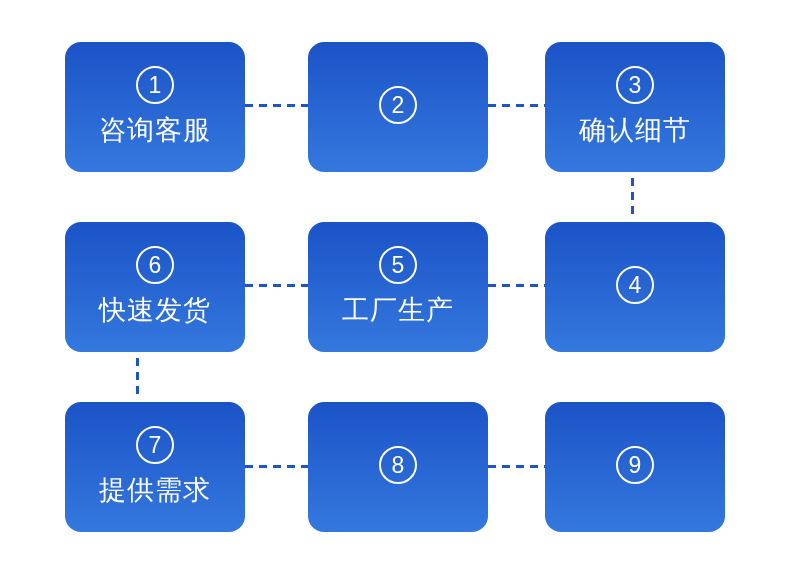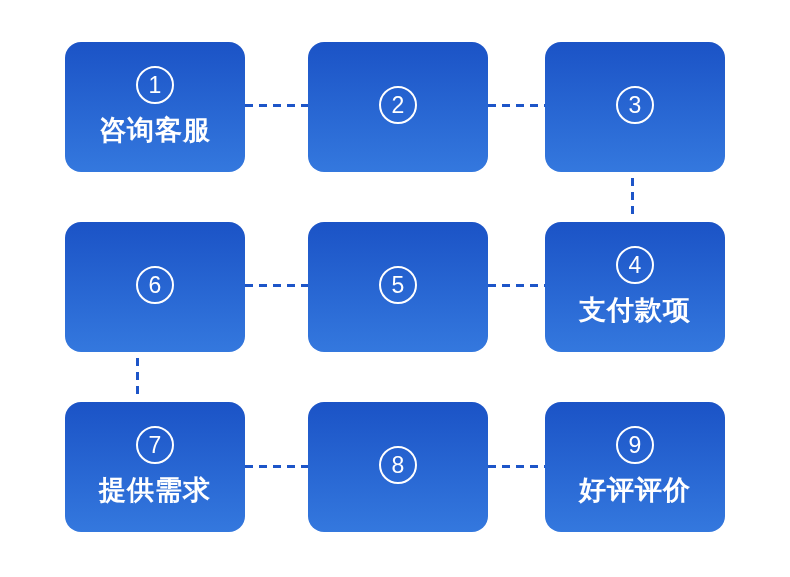--- a/index.html
+++ b/index.html
@@ -41,21 +41,21 @@
     border-radius: 50%;
     display: flex;
     align-items: center;
     justify-content: center;
     font-size: 23px;
     font-weight: 400;
     line-height: 1;
   }
   .step-label {
     font-size: 27px;
-    font-weight: 700;
+    font-weight: 400;
     letter-spacing: 1px;
     line-height: 1;
     white-space: nowrap;
   }
   .connector { position: absolute; }
   .connector.h {
     height: 3px;
     background: repeating-linear-gradient(90deg, var(--connector) 0 8px, transparent 8px 14px);
   }
   .connector.v {
@@ -76,55 +76,56 @@
   </div>
   <div class="step-box" style="left:308px; top:42px;">
     <div class="step-number">
       <span>2</span>
     </div>
   </div>
   <div class="step-box" style="left:545px; top:42px;">
     <div class="step-number">
       <span>3</span>
     </div>
+    <div class="step-label">确认细节</div>
   </div>
 
   <div class="step-box" style="left:65px; top:222px;">
     <div class="step-number">
       <span>6</span>
     </div>
+    <div class="step-label">快速发货</div>
   </div>
   <div class="step-box" style="left:308px; top:222px;">
     <div class="step-number">
       <span>5</span>
     </div>
+    <div class="step-label">工厂生产</div>
   </div>
   <div class="step-box" style="left:545px; top:222px;">
     <div class="step-number">
       <span>4</span>
     </div>
-    <div class="step-label">支付款项</div>
   </div>
 
   <div class="step-box" style="left:65px; top:402px;">
     <div class="step-number">
       <span>7</span>
     </div>
     <div class="step-label">提供需求</div>
   </div>
   <div class="step-box" style="left:308px; top:402px;">
     <div class="step-number">
       <span>8</span>
     </div>
   </div>
   <div class="step-box" style="left:545px; top:402px;">
     <div class="step-number">
       <span>9</span>
     </div>
-    <div class="step-label">好评评价</div>
   </div>
 
   <div class="connector h" style="left:245px; top:104px; width:63px;"></div>
   <div class="connector h" style="left:488px; top:104px; width:57px;"></div>
   <div class="connector v" style="left:631px; top:178px; height:40px;"></div>
   <div class="connector h" style="left:488px; top:284px; width:57px;"></div>
   <div class="connector h" style="left:245px; top:284px; width:63px;"></div>
   <div class="connector v" style="left:136px; top:358px; height:40px;"></div>
   <div class="connector h" style="left:245px; top:465px; width:63px;"></div>
   <div class="connector h" style="left:488px; top:465px; width:57px;"></div>

